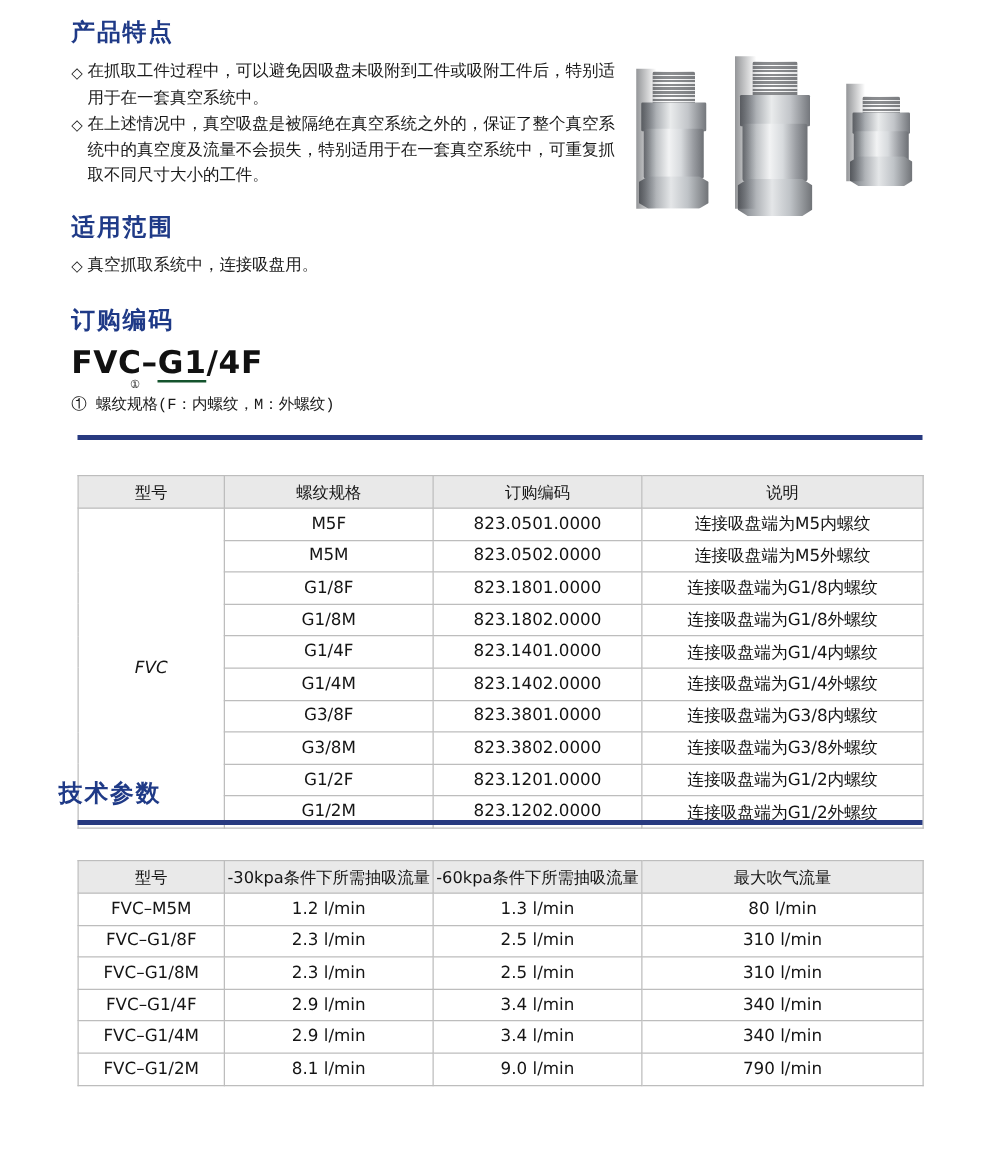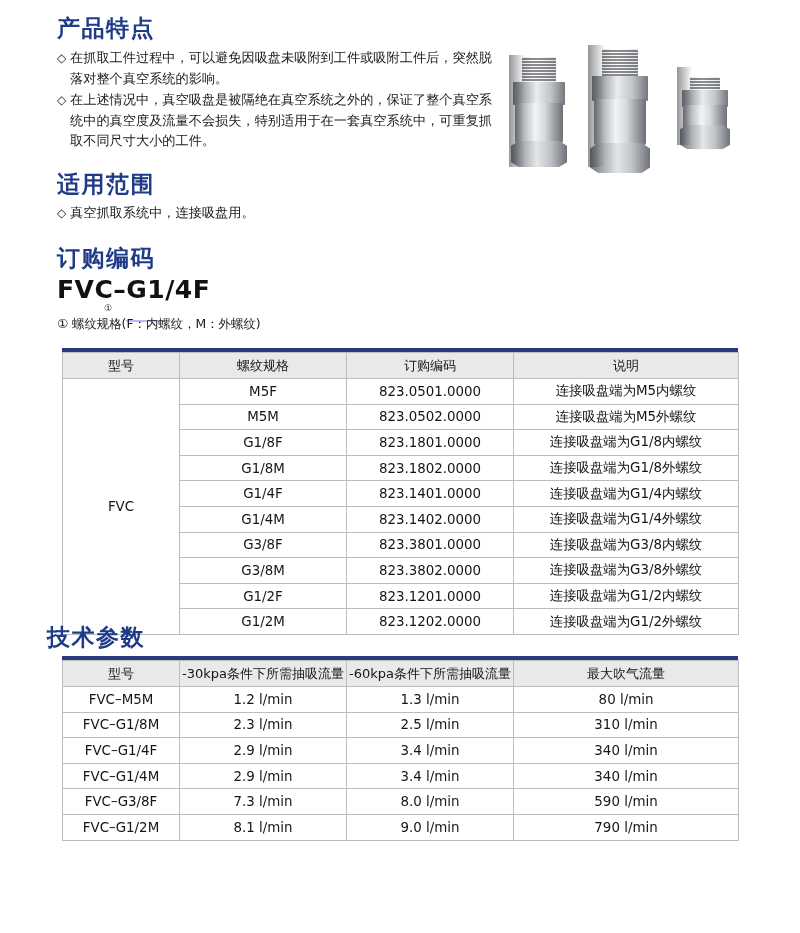--- a/index.html
+++ b/index.html
@@ -18,21 +18,21 @@
   }
 
   .page {
     position: relative;
     width: 800px;
     height: 933px;
   }
 
   
   .section-heading {
-    font-size: 23px;
+    font-size: 19px;
     font-weight: bold;
     color: #1f3a87;
     letter-spacing: 1.5px;
     line-height: 1.1;
     margin: 0;
   }
 
   
   .bullet-list {
     margin: 0;
@@ -60,47 +60,49 @@
   
   .order-code {
     font-size: 25px;
     font-weight: bold;
     letter-spacing: 0.5px;
     color: #111;
     line-height: 1.05;
     white-space: nowrap;
   }
   .order-code .marked {
-    border-bottom: 2px solid #c4b5fd;
-    padding-bottom: 16px;
+    border-bottom: 2px solid #14532d;
+    padding-bottom: 0px;
   }
   .order-note-num {
     font-size: 9px;
     line-height: 9px;
     color: #111;
     margin-left: 47px;
     margin-top: 1px;
   }
   .order-footnote {
     font-size: 12.4px;
     line-height: 16px;
     color: #1a1a1a;
     margin-top: 3px;
+    font-family: Liberation Mono, monospace;
   }
 
   
   .data-table-wrap {
     border-top: 4px solid #283a80;
     width: 676px;
   }
   table.data-table {
     border-collapse: collapse;
     width: 676px;
     table-layout: fixed;
     background: #fff;
+    margin-top: 28px;
   }
   table.data-table th,
   table.data-table td {
     border: 1px solid #bdbdbd;
     text-align: center;
     vertical-align: middle;
     font-weight: normal;
     color: #151515;
     padding: 0;
   }
@@ -114,20 +116,21 @@
     font-size: 13.4px;
     background: #ffffff;
   }
   .col-a { width: 117px; }
   .col-b { width: 167px; }
   .col-c { width: 167px; }
   .col-d { width: 225px; }
 
   .merged-model {
     font-size: 14px;
+    font-style: italic;
   }
   .hdr-small {
     font-size: 12px;
   }
   .desc-cell {
     font-size: 13px;
   }
 
   
   .photo-area {
@@ -219,21 +222,21 @@
     </div>
   </div>
 
   <div style="position:absolute; left:57px; top:16px; width:430px;">
     <h2 class="section-heading">产品特点</h2>
   </div>
 
   <ul class="bullet-list" style="position:absolute; left:57px; top:48px; width:443px;">
     <li class="bullet-item">
       <span class="bullet-mark">◇</span>
-      <span class="bullet-text">在抓取工件过程中，可以避免因吸盘未吸附到工件或吸附工件后，突然脱落对整个真空系统的影响。</span>
+      <span class="bullet-text">在抓取工件过程中，可以避免因吸盘未吸附到工件或吸附工件后，特别适用于在一套真空系统中。</span>
     </li>
     <li class="bullet-item">
       <span class="bullet-mark">◇</span>
       <span class="bullet-text">在上述情况中，真空吸盘是被隔绝在真空系统之外的，保证了整个真空系统中的真空度及流量不会损失，特别适用于在一套真空系统中，可重复抓取不同尺寸大小的工件。</span>
     </li>
   </ul>
 
   <div style="position:absolute; left:57px; top:172px; width:430px;">
     <h2 class="section-heading">适用范围</h2>
   </div>
@@ -350,44 +353,44 @@
         </tr>
       </thead>
       <tbody>
         <tr>
           <td>FVC–M5M</td>
           <td>1.2 l/min</td>
           <td>1.3 l/min</td>
           <td>80 l/min</td>
         </tr>
         <tr>
+          <td>FVC–G1/8F</td>
+          <td>2.3 l/min</td>
+          <td>2.5 l/min</td>
+          <td>310 l/min</td>
+        </tr>
+        <tr>
           <td>FVC–G1/8M</td>
           <td>2.3 l/min</td>
           <td>2.5 l/min</td>
           <td>310 l/min</td>
         </tr>
         <tr>
           <td>FVC–G1/4F</td>
           <td>2.9 l/min</td>
           <td>3.4 l/min</td>
           <td>340 l/min</td>
         </tr>
         <tr>
           <td>FVC–G1/4M</td>
           <td>2.9 l/min</td>
           <td>3.4 l/min</td>
           <td>340 l/min</td>
         </tr>
         <tr>
-          <td>FVC–G3/8F</td>
-          <td>7.3 l/min</td>
-          <td>8.0 l/min</td>
-          <td>590 l/min</td>
-        </tr>
-        <tr>
           <td>FVC–G1/2M</td>
           <td>8.1 l/min</td>
           <td>9.0 l/min</td>
           <td>790 l/min</td>
         </tr>
       </tbody>
     </table>
   </div>
 
 </div>

